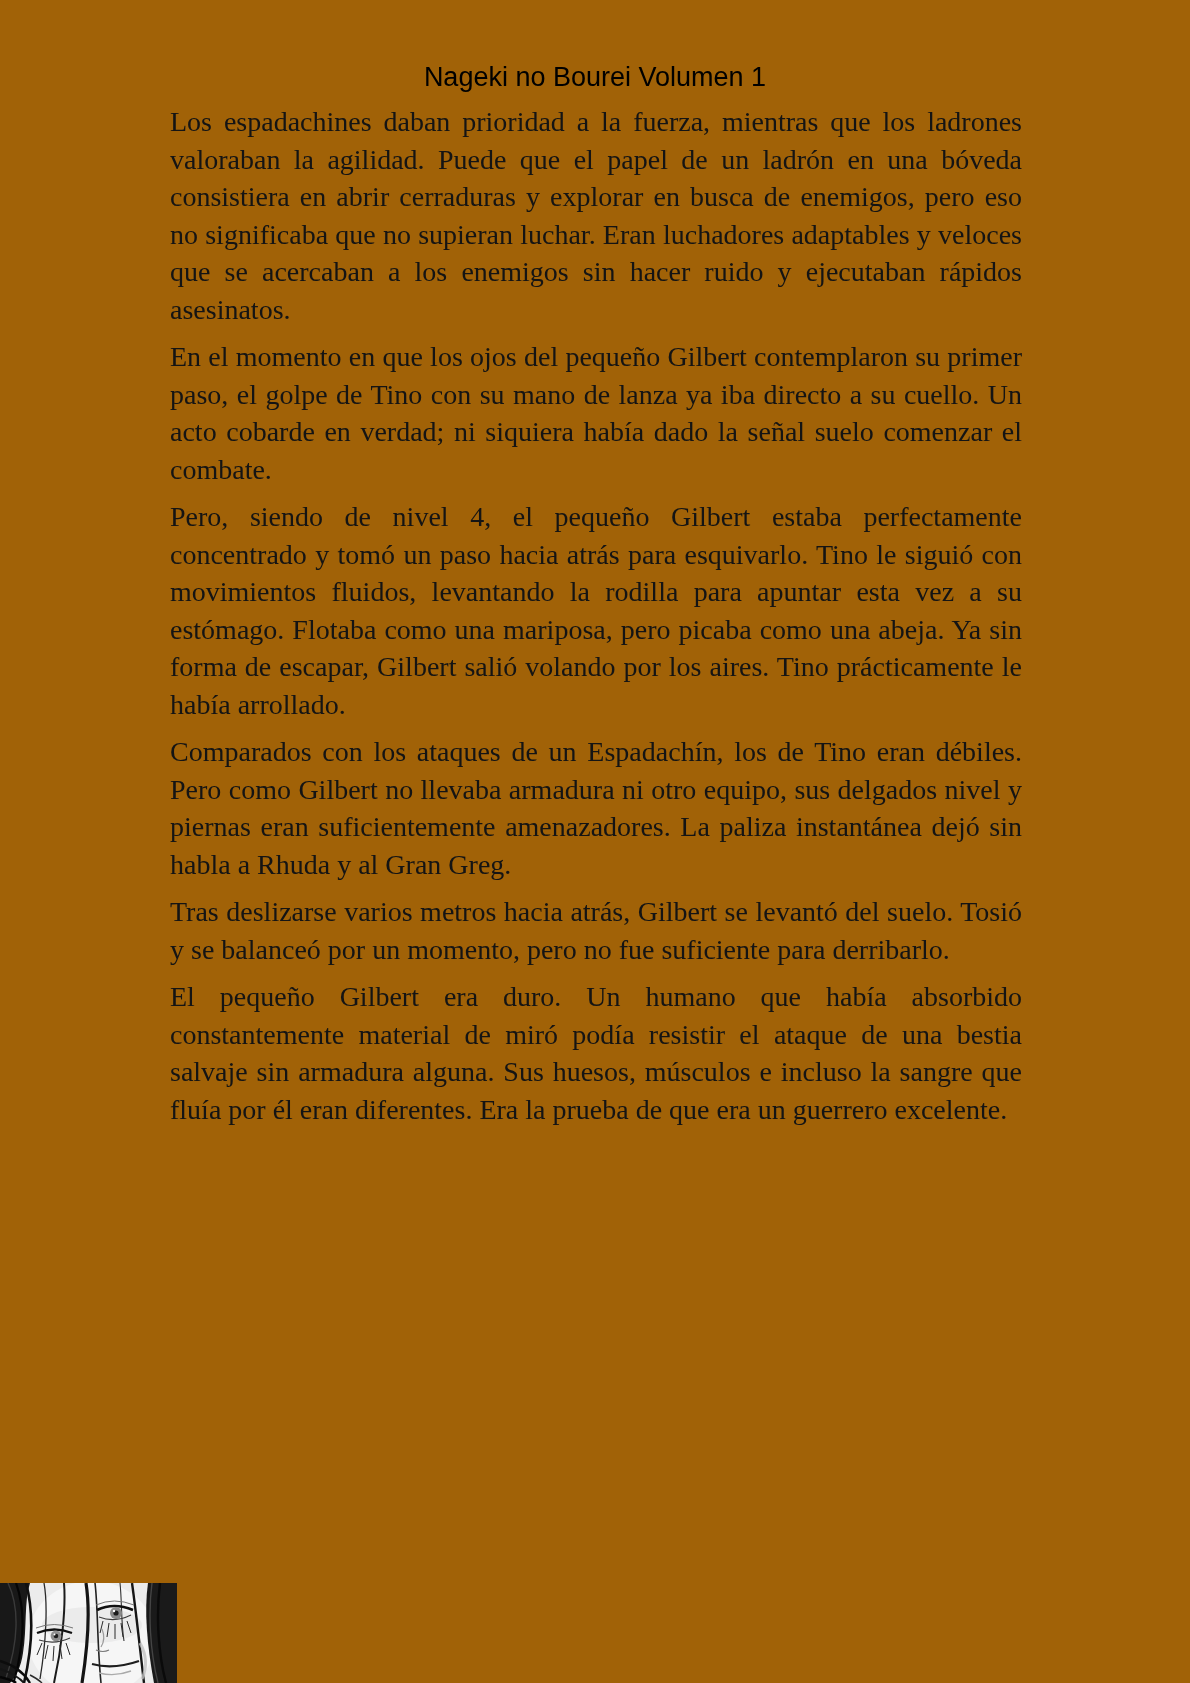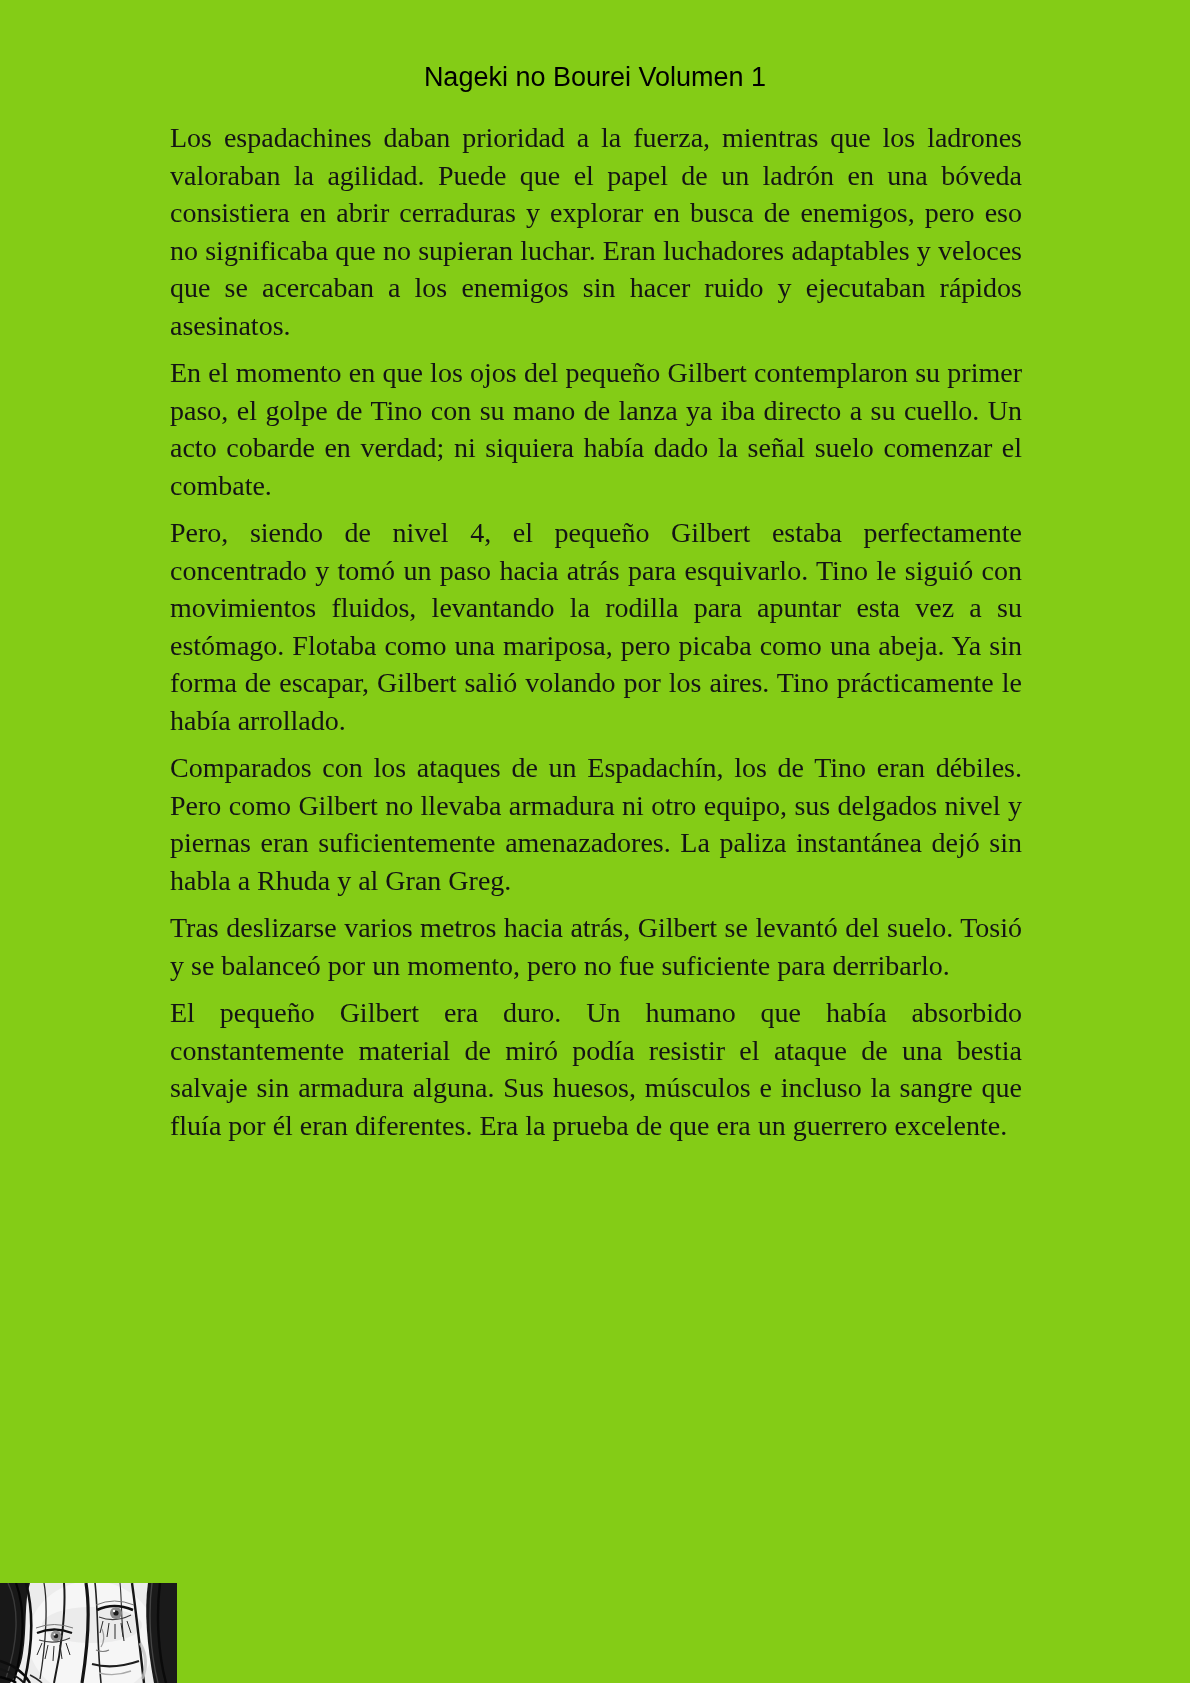--- a/index.html
+++ b/index.html
@@ -4,34 +4,34 @@
 <style>
   html, body {
     margin: 0;
     padding: 0;
     background: #ffffff;
   }
   .page {
     position: relative;
     width: 1190px;
     height: 1683px;
-    background: #84cc16;
+    background: #a16207;
     overflow: hidden;
     color: #1a1a1a;
   }
   .doc-header {
     padding-top: 60px;
     text-align: center;
     font-family: "Liberation Sans", sans-serif;
     font-size: 27px;
     line-height: 35px;
     color: #000000;
   }
   .doc-body {
-    margin: 24px 168px 0 170px;
+    margin: 8px 168px 0 170px;
     font-family: "Liberation Serif", "DejaVu Serif", serif;
     font-size: 28px;
     line-height: 37.5px;
     text-align: justify;
     color: #141414;
   }
   .doc-body p {
     margin: 0 0 10px 0;
   }
   .doc-body .italic {

